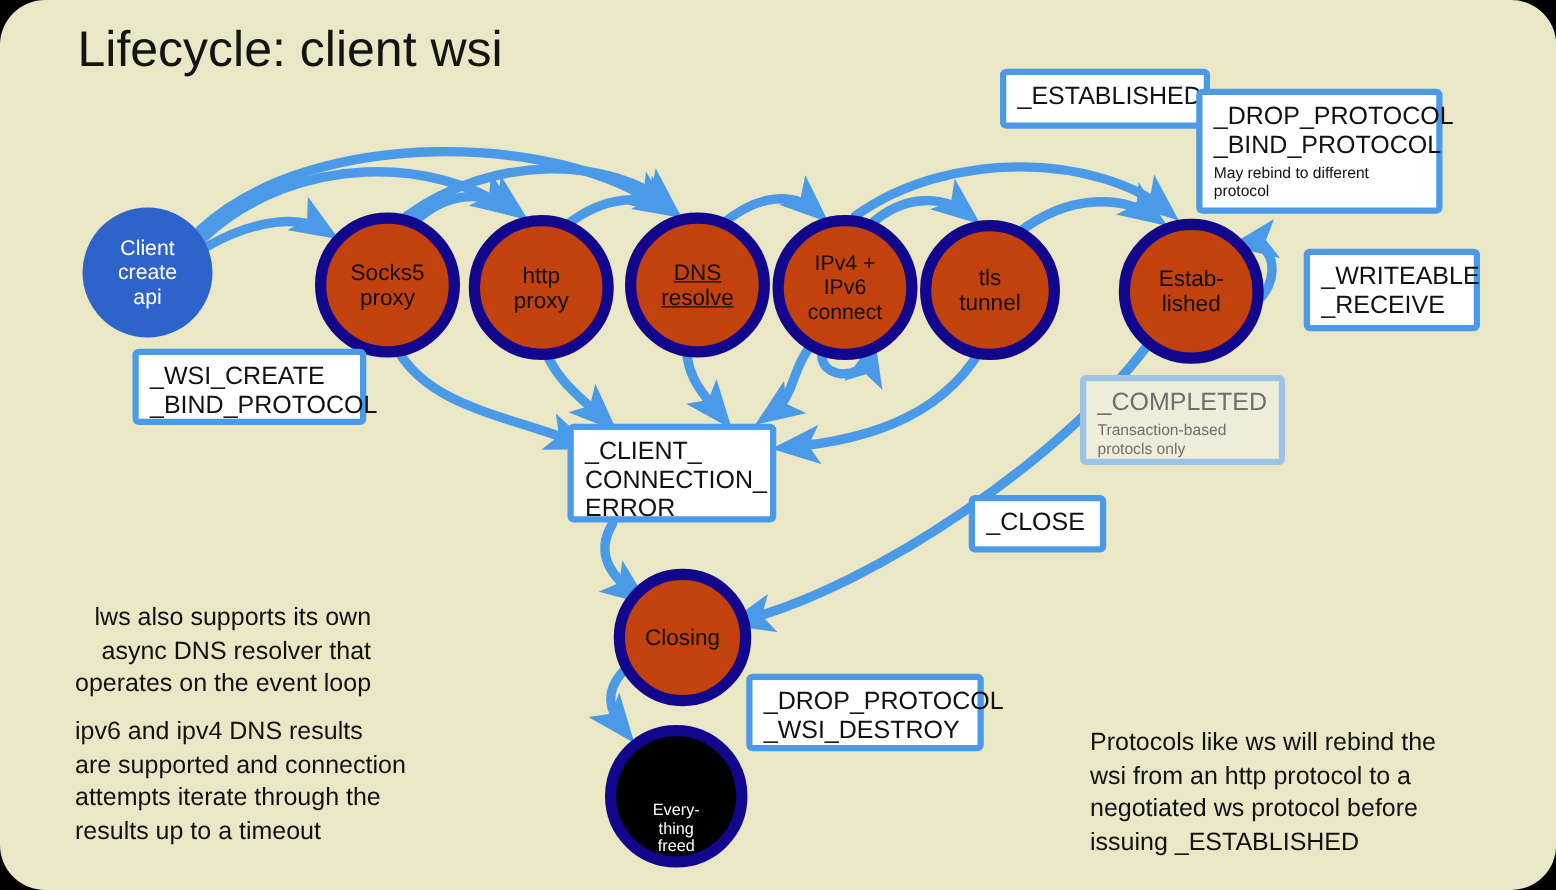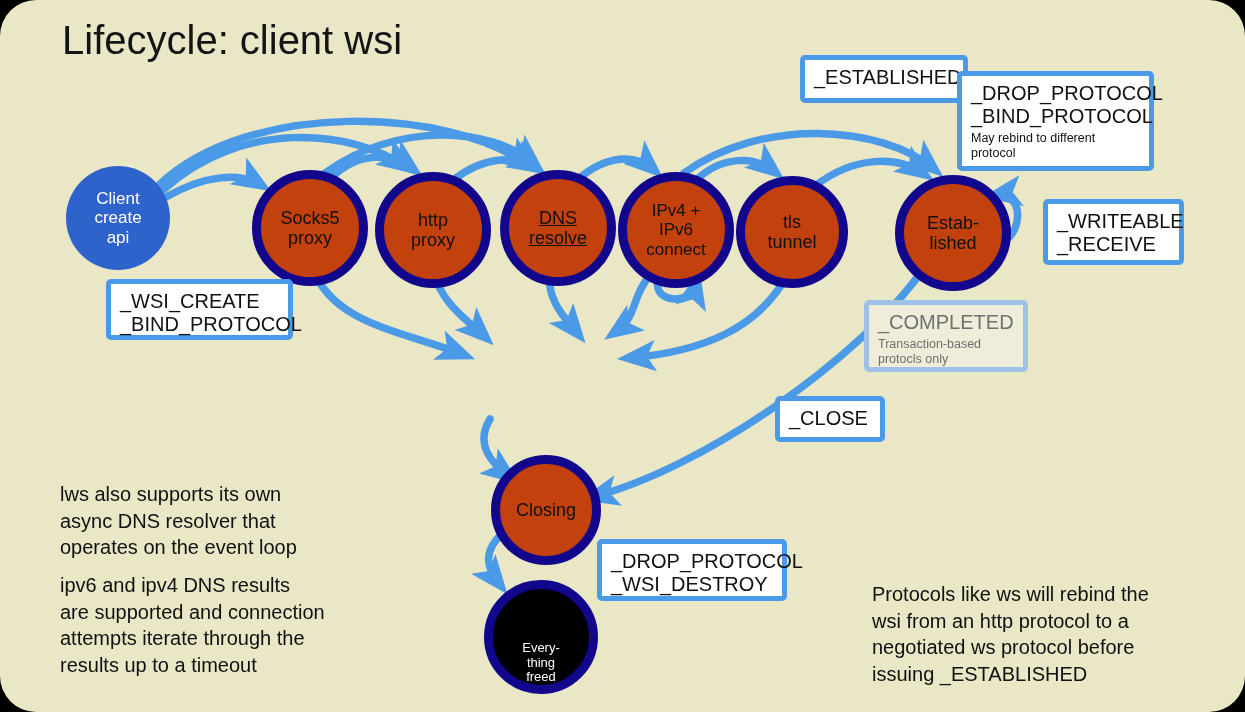--- a/index.html
+++ b/index.html
@@ -168,31 +168,36 @@
       <div class="big" style="white-space: pre;">_WRITEABLE
 _RECEIVE</div>
     </div>
 
     <div class="lbl faded" style="left:864px;top:300px;width:164px;height:72px;">
       <div class="big">_COMPLETED</div>
       <div class="sub" style="white-space: pre;">Transaction-based
 protocls only</div>
     </div>
 
+    <div class="lbl" style="left:454px;top:339px;width:167px;height:79px;">
+      <div class="big" style="white-space: pre;">_CLIENT_
+CONNECTION_
+ERROR</div>
+    </div>
 
     <div class="lbl" style="left:775px;top:396px;width:110px;height:46px;">
       <div class="big">_CLOSE</div>
     </div>
 
     <div class="lbl" style="left:597px;top:539px;width:190px;height:62px;">
       <div class="big" style="white-space: pre;">_DROP_PROTOCOL
 _WSI_DESTROY</div>
     </div>
 
-    <div class="note" style="left: 60px; top: 481px; white-space: pre;">lws also supports its own
+    <div class="note" style="left: 60px; top: 481px; white-space: pre; text-align: right;">lws also supports its own
 async DNS resolver that
 operates on the event loop</div>
     <div class="note" style="left: 60px; top: 572px; white-space: pre;">ipv6 and ipv4 DNS results
 are supported and connection
 attempts iterate through the
 results up to a timeout</div>
     <div class="note" style="left: 872px; top: 581px; white-space: pre;">Protocols like ws will rebind the
 wsi from an http protocol to a
 negotiated ws protocol before
 issuing _ESTABLISHED</div>

